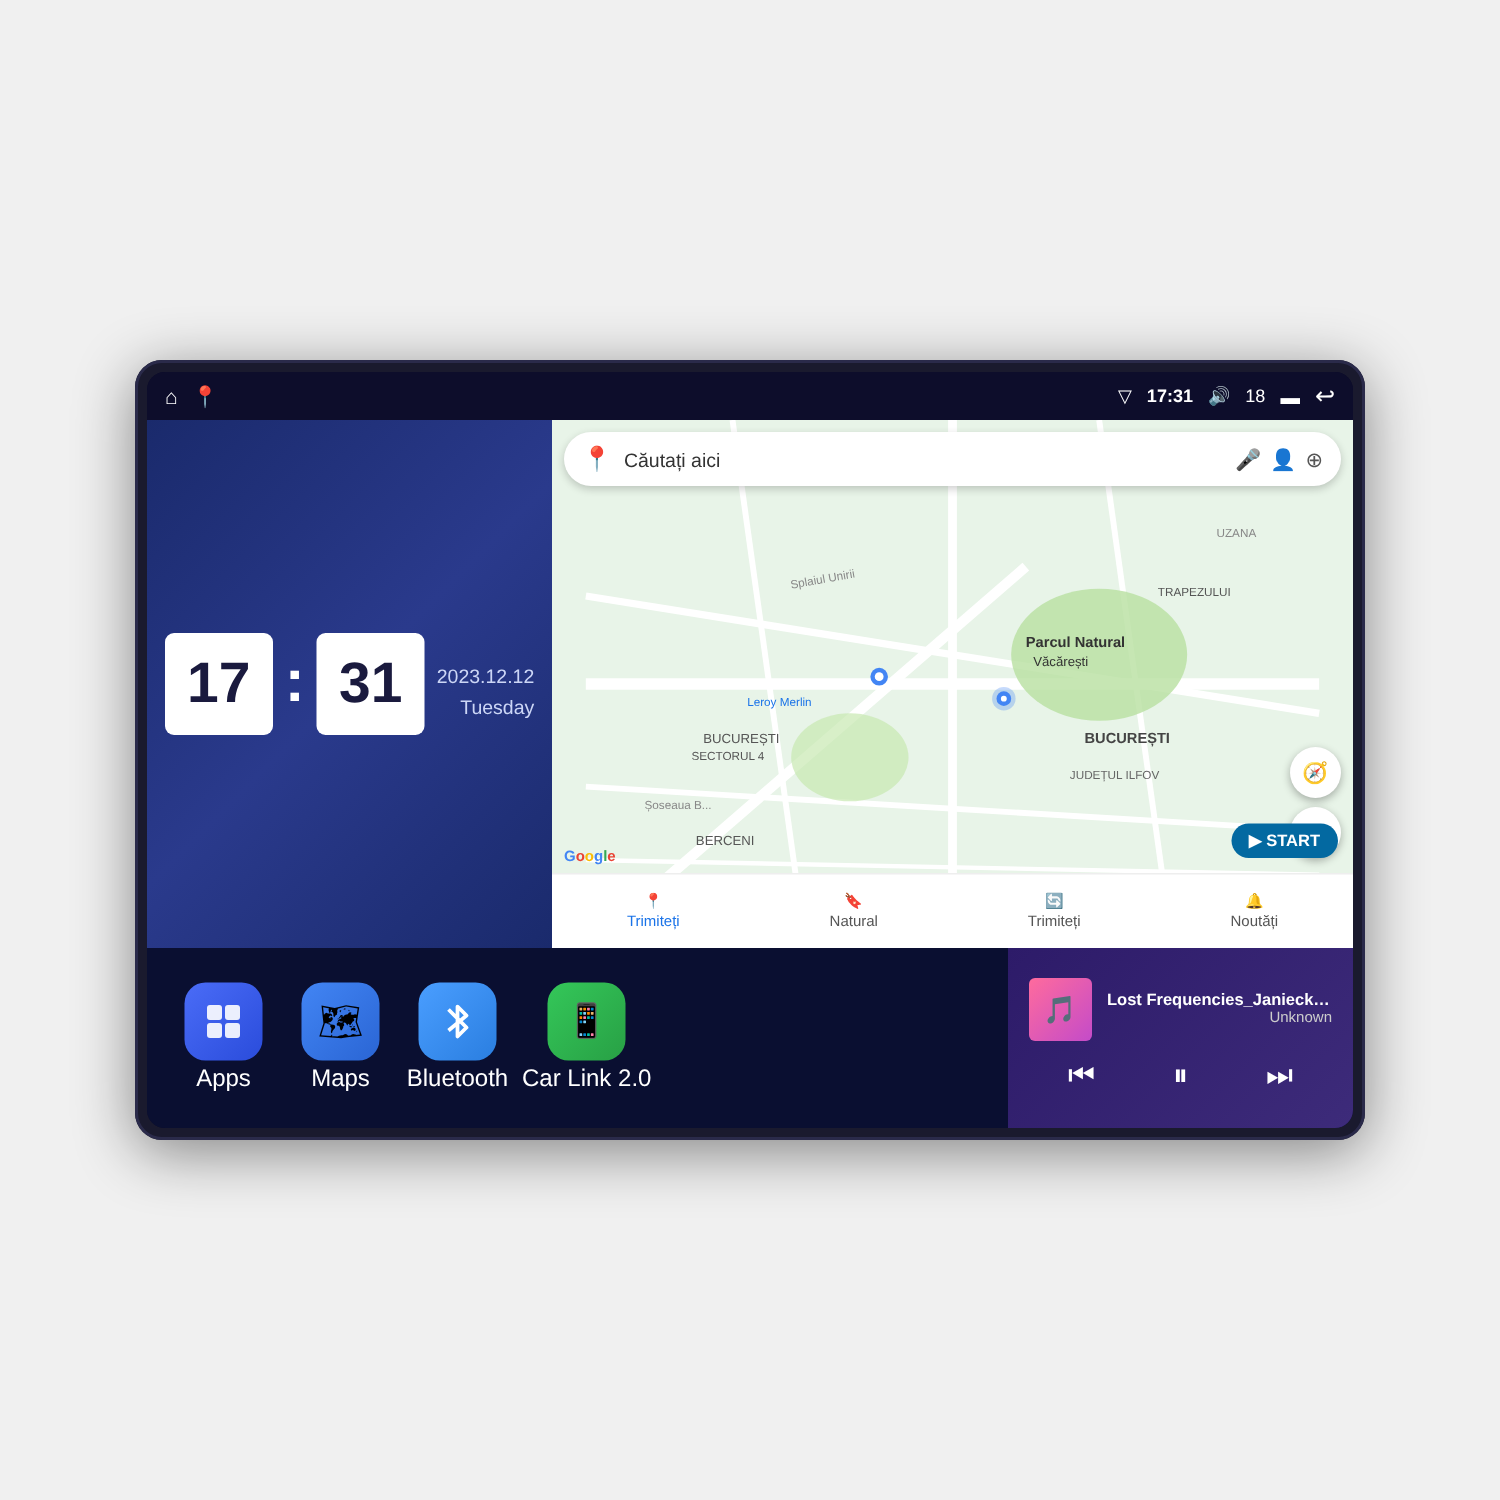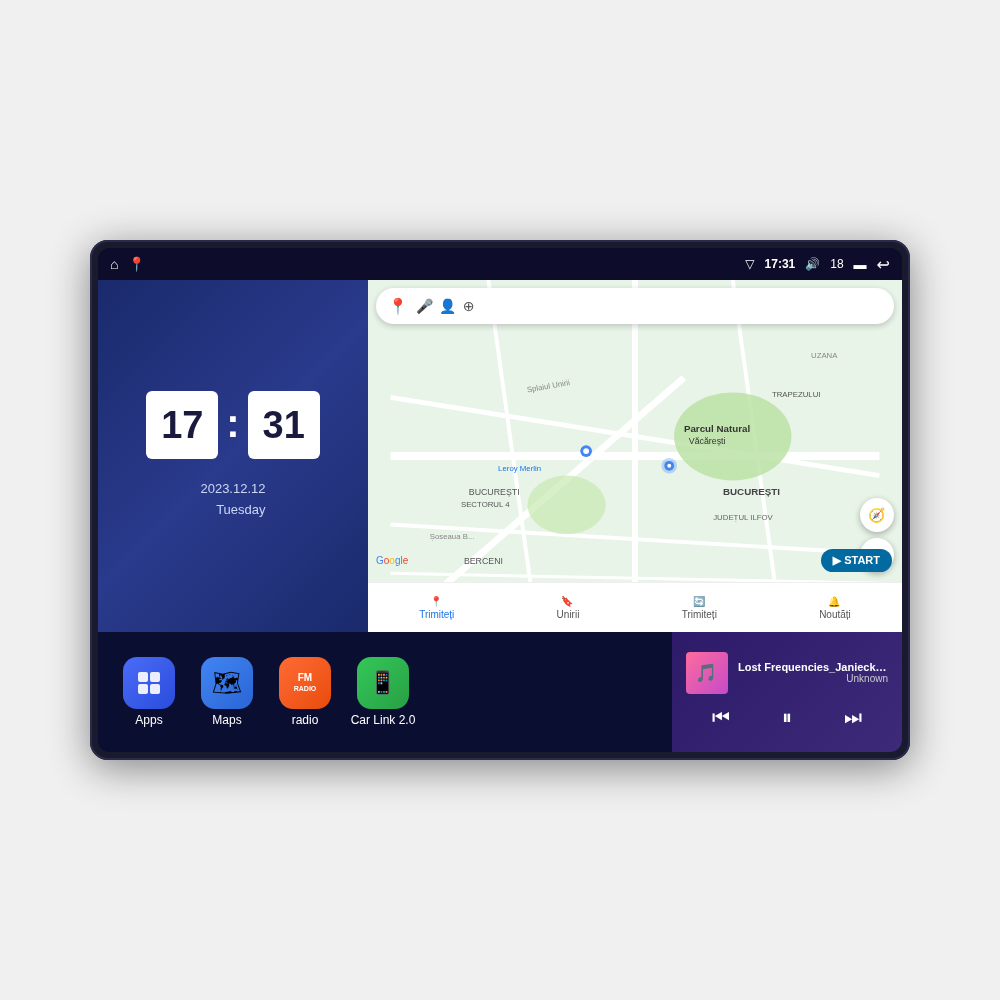--- a/index.html
+++ b/index.html
@@ -69,21 +69,21 @@
       display: flex;
       flex: 1;
       overflow: hidden;
     }
 
     
     .clock-panel {
       width: 270px;
       background: linear-gradient(135deg, #1a2a6c 0%, #2a3a8c 50%, #1a2a6c 100%);
       display: flex;
-      flex-direction: column;
+      flex-direction: row;
       align-items: center;
       justify-content: center;
       flex-shrink: 0;
       gap: 8px;
     }
 
     .clock-display {
       display: flex;
       gap: 8px;
       align-items: center;
@@ -240,21 +240,21 @@
       height: 52px;
       border-radius: 14px;
       display: flex;
       align-items: center;
       justify-content: center;
       font-size: 22px;
     }
 
     .app-label {
       color: #fff;
-      font-size: 12px;
+      font-size: 16px;
       text-align: center;
     }
 
     .app-apps { background: linear-gradient(135deg, #4a6cf7, #2a4cdb); }
     .app-maps { background: linear-gradient(135deg, #4285f4, #2a65d4); }
     .app-radio { background: linear-gradient(135deg, #ff6b35, #e84c0c); }
     .app-bluetooth { background: linear-gradient(135deg, #4a9eff, #2a7ee0); }
     .app-carlink { background: linear-gradient(135deg, #34c759, #28a045); }
 
     
@@ -319,24 +319,24 @@
       font-size: 20px;
       cursor: pointer;
       background: none;
       border: none;
       padding: 4px 8px;
     }
 
     
     .google-logo {
       position: absolute;
-      bottom: 66px;
+      bottom: 55px;
       left: 8px;
       font-size: 10px;
-      font-weight: normal;
+      font-weight: bold;
       z-index: 5;
     }
 
     .g-blue { color: #4285f4; }
     .g-red { color: #ea4335; }
     .g-yellow { color: #fbbc04; }
     .g-green { color: #34a853; }
 
     
     .map-controls {
@@ -452,20 +452,21 @@
               <circle cx="200" cy="175" r="3" fill="#fff"></circle>
 
               <circle cx="285" cy="190" r="8" fill="#4285f4" opacity="0.3"></circle>
               <circle cx="285" cy="190" r="5" fill="#4285f4"></circle>
               <circle cx="285" cy="190" r="2" fill="#fff"></circle>
             </svg>
           </div>
 
           <div class="map-search-bar">
             <span style="color:#4285f4; font-size:16px;">📍</span>
+            <span class="map-search-text">Căutați aici</span>
             <div class="map-search-icons">
               <span style="font-size:14px; color:#555;">🎤</span>
               <span style="font-size:14px; color:#555;">👤</span>
               <span style="font-size:14px; color:#555;">⊕</span>
             </div>
           </div>
 
           <div class="map-controls">
             <div class="map-ctrl-btn" style="font-size:14px; color:#e84c0c;">🧭</div>
             <div class="map-ctrl-btn" style="font-size:14px; color:#4285f4;">◎</div>
@@ -479,21 +480,21 @@
             <span class="g-blue">G</span><span class="g-red">o</span><span class="g-yellow">o</span><span class="g-blue">g</span><span class="g-green">l</span><span class="g-red">e</span>
           </div>
 
           <div class="map-bottom-nav">
             <div class="map-nav-item active">
               <span class="map-nav-icon">📍</span>
               <span>Trimiteți</span>
             </div>
             <div class="map-nav-item">
               <span class="map-nav-icon">🔖</span>
-              <span>Unirii</span>
+              <span>Natural</span>
             </div>
             <div class="map-nav-item">
               <span class="map-nav-icon">🔄</span>
               <span>Trimiteți</span>
             </div>
             <div class="map-nav-item">
               <span class="map-nav-icon">🔔</span>
               <span>Noutăți</span>
             </div>
           </div>
@@ -516,27 +517,29 @@
             <span class="app-label">Apps</span>
           </div>
 
           <div class="app-item">
             <div class="app-icon app-maps">
               <span style="font-size:24px;">🗺</span>
             </div>
             <span class="app-label">Maps</span>
           </div>
 
+
           <div class="app-item">
-            <div class="app-icon app-radio">
-              <span style="font-size:10px; color:#fff; font-weight:bold; line-height:1; text-align:center;">FM<br><span style="font-size:7px;">RADIO</span></span>
-            </div>
-            <span class="app-label">radio</span>
-          </div>
-
+            <div class="app-icon app-bluetooth">
+              <svg width="24" height="28" viewBox="0 0 24 28">
+                <polyline points="6,6 18,18 12,24 12,4 18,10 6,20" fill="none" stroke="#fff" stroke-width="2.5" stroke-linejoin="round"></polyline>
+              </svg>
+            </div>
+            <span class="app-label">Bluetooth</span>
+          </div>
 
           <div class="app-item">
             <div class="app-icon app-carlink">
               <span style="font-size:22px;">📱</span>
             </div>
             <span class="app-label">Car Link 2.0</span>
           </div>
 
         </div>
 

